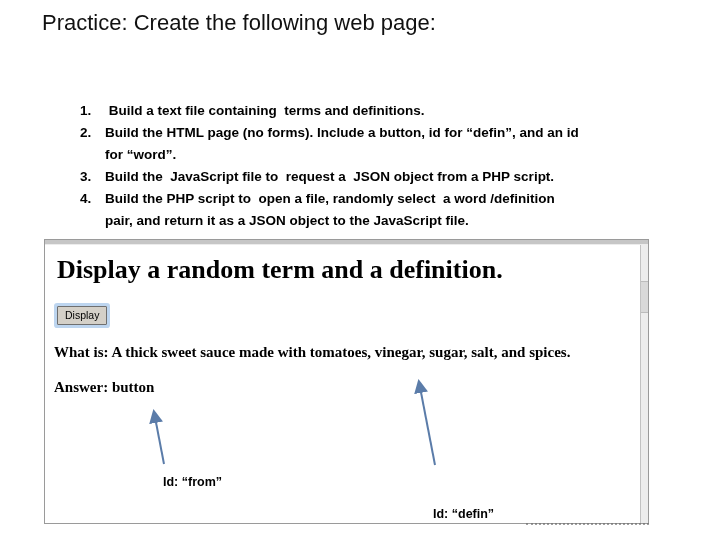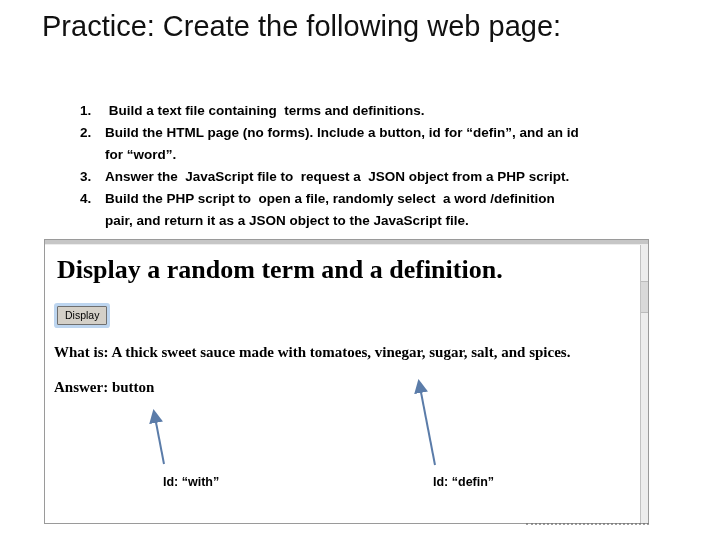--- a/index.html
+++ b/index.html
@@ -7,21 +7,21 @@
     width: 720px; height: 540px;
     background: #ffffff;
     font-family: "Liberation Sans", sans-serif;
     overflow: hidden;
     position: relative;
   }
   .slide { position: absolute; inset: 0; width: 720px; height: 540px; }
 
   .slide-title {
     position: absolute; left: 42px; top: 10px;
-    font-size: 29px; font-weight: 400; color: #111;
+    font-size: 22px; font-weight: 400; color: #111;
     letter-spacing: 0px; white-space: nowrap;
   }
 
   .instructions {
     position: absolute; left: 80px; top: 100px; width: 580px;
     font-size: 13.5px; font-weight: 600; color: #000; line-height: 22px;
   }
   .instruction-item { display: flex; align-items: flex-start; }
   .instruction-number { width: 25px; flex: 0 0 25px; }
   .instruction-text { flex: 1; white-space: pre-wrap; }
@@ -71,21 +71,21 @@
   }
   .arrow-overlay {
     position: absolute; left: 0; top: 0; width: 603px; height: 283px;
     pointer-events: none;
   }
   .id-label {
     position: absolute; top: 235px;
     font-size: 12.5px; font-weight: 600; color: #000; white-space: nowrap;
   }
   .id-label-word  { left: 118px; }
-  .id-label-defin { left: 388px; }
+  .id-label-defin { left: 388px; margin-top: 32px; }
   .dashed-edge {
     position: absolute; right: -1px; bottom: -2px; width: 123px; height: 0;
     border-top: 2px dotted #6e6e6e; opacity: 0.65;
   }
 </style>
 </head>
 <body>
 
 <div class="slide">
 
@@ -96,21 +96,21 @@
       <span class="instruction-number">1.</span>
       <span class="instruction-text"> Build a text file containing  terms and definitions.</span>
     </div>
     <div class="instruction-item">
       <span class="instruction-number">2.</span>
       <span class="instruction-text">Build the HTML page (no forms). Include a button, id for “defin”, and an id
 for “word”.</span>
     </div>
     <div class="instruction-item">
       <span class="instruction-number">3.</span>
-      <span class="instruction-text">Answer the  JavaScript file to  request a  JSON object from a PHP script.</span>
+      <span class="instruction-text">Build the  JavaScript file to  request a  JSON object from a PHP script.</span>
     </div>
     <div class="instruction-item">
       <span class="instruction-number">4.</span>
       <span class="instruction-text">Build the PHP script to  open a file, randomly select  a word /definition
 pair, and return it as a JSON object to the JavaScript file.</span>
     </div>
   </div>
 
   <div class="shot">
 
@@ -131,20 +131,20 @@
     <svg class="arrow-overlay" viewBox="0 0 603 283" xmlns="http://www.w3.org/2000/svg">
       <defs>
         <marker id="ah" markerWidth="8" markerHeight="8" refX="5.5" refY="3.5" orient="auto">
           <path d="M0,0 L7,3.5 L0,7 Z" fill="#5b7ca9"></path>
         </marker>
       </defs>
       <line x1="119" y1="224" x2="109" y2="172" stroke="#5b7ca9" stroke-width="2" marker-end="url(#ah)"></line>
       <line x1="390" y1="225" x2="374" y2="142" stroke="#5b7ca9" stroke-width="2" marker-end="url(#ah)"></line>
     </svg>
 
-    <div class="id-label id-label-word">Id: “with”</div>
+    <div class="id-label id-label-word">Id: “from”</div>
 
     <div class="id-label id-label-defin">Id: “defin”</div>
 
     <div class="dashed-edge"></div>
   </div>
 
 </div>
 
 </body></html>

